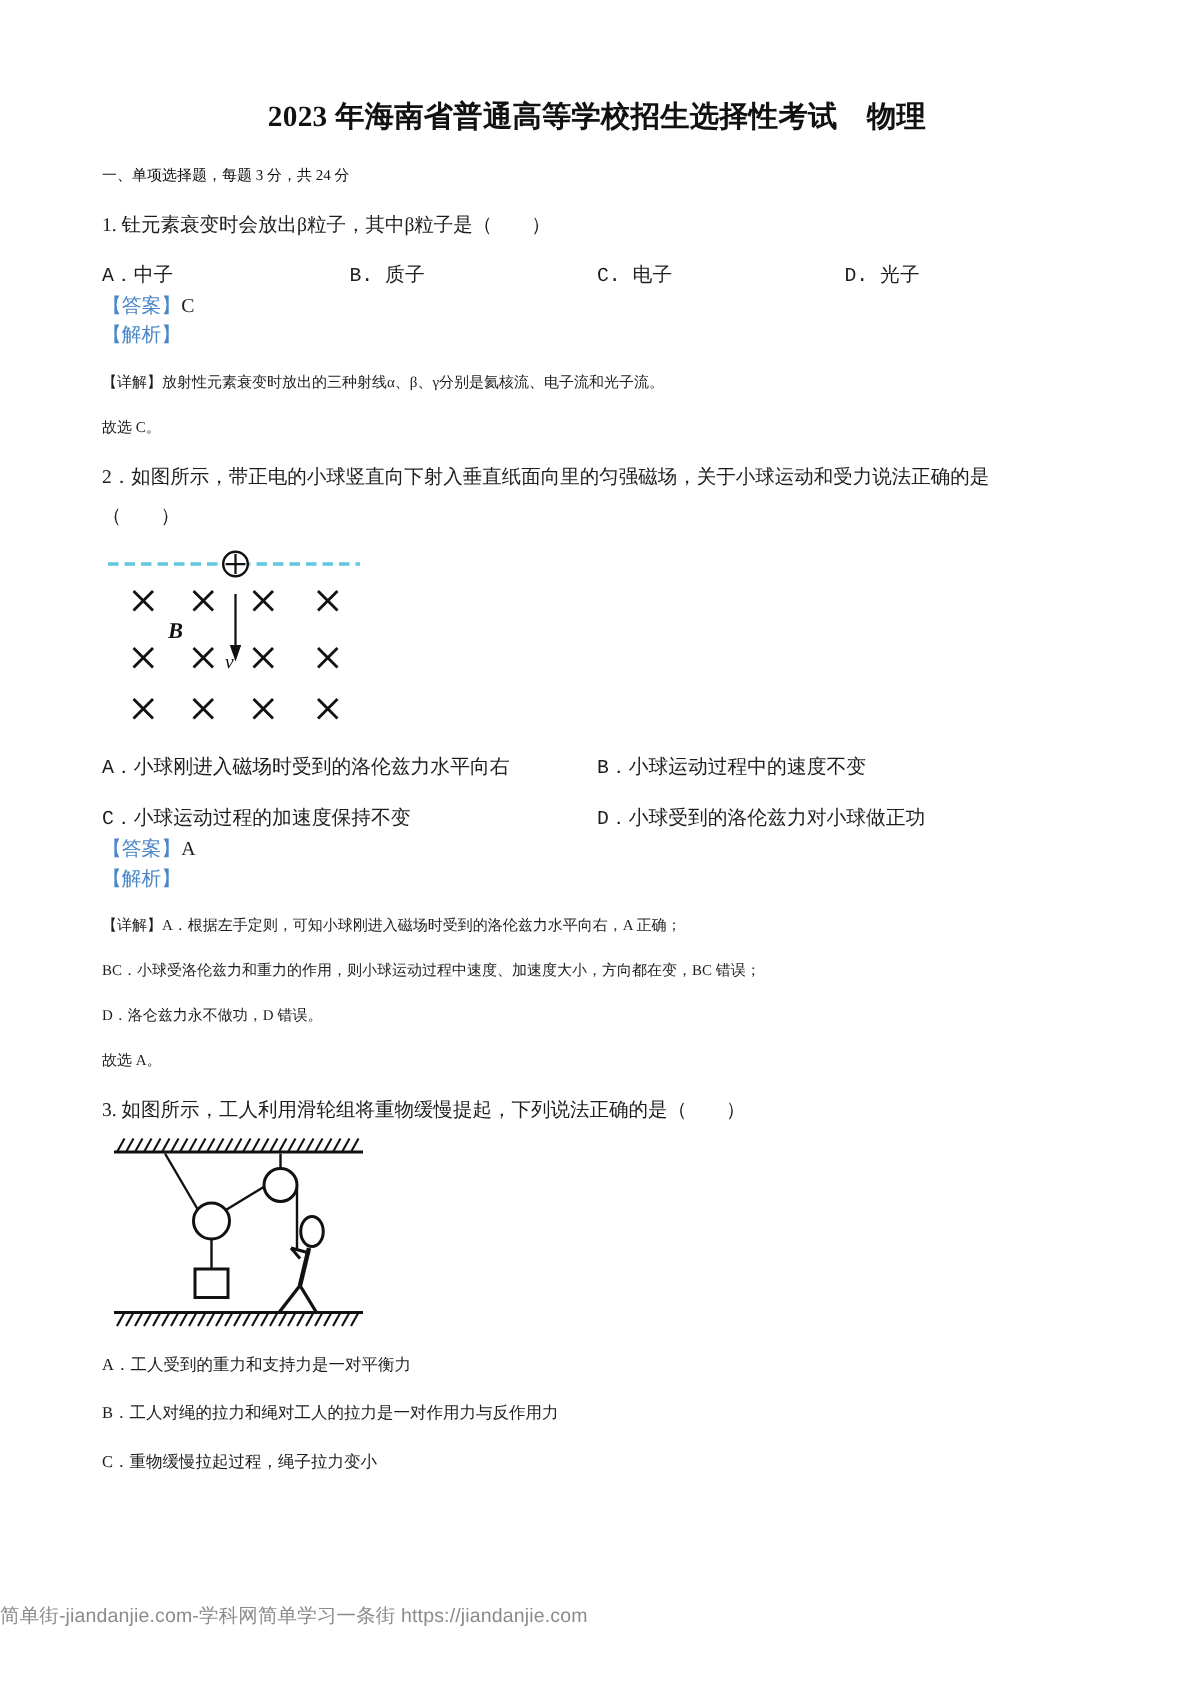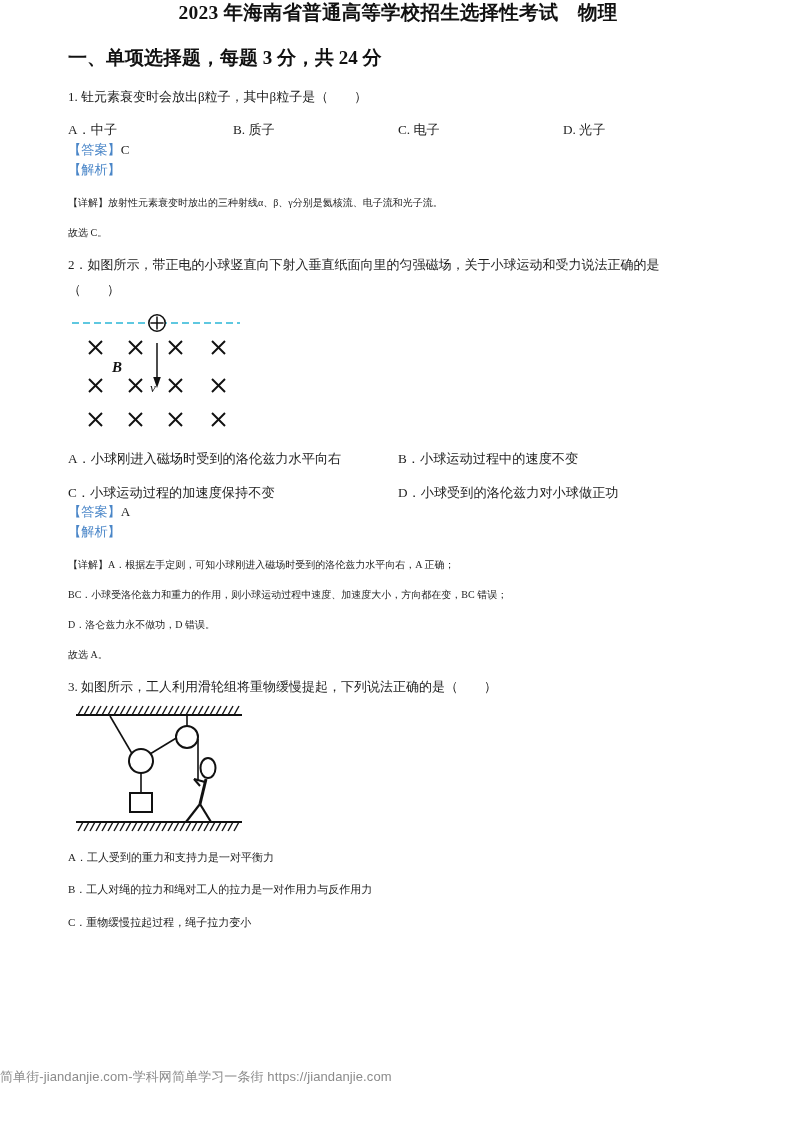--- a/index.html
+++ b/index.html
@@ -26,29 +26,30 @@
     top: 0;
     width: 660px;
   }
 
   
   .doc-title {
     text-align: center;
     font-size: 19.5px;
     font-weight: bold;
     letter-spacing: 0.2px;
+    margin-top: 66px;
     margin-bottom: 0;
     line-height: 1.3;
     color: #111;
   }
 
   
   .section-heading {
-    font-size: 19px;
-    font-weight: bold;
+    font-size: 10px;
+    font-weight: normal;
     margin-top: 20px;
     line-height: 1.4;
     color: #111;
   }
 
   
   .qline {
     font-size: 13px;
     line-height: 1.5;
     margin-top: 14px;
@@ -59,20 +60,21 @@
 
   .stem { margin-top: 15px; }
 
   
   .opt-row {
     display: flex;
     font-size: 13.2px;
     line-height: 1.5;
     margin-top: 14px;
     color: #1d1d1d;
+    font-family: Liberation Mono, monospace;
   }
   .opt-row .opt { flex: 0 0 50%; padding-right: 8px; }
   .opt-row.quarters .opt { flex: 0 0 25%; }
   .opt-full {
     font-size: 11px;
     line-height: 1.5;
     margin-top: 16px;
     color: #1d1d1d;
   }
 

